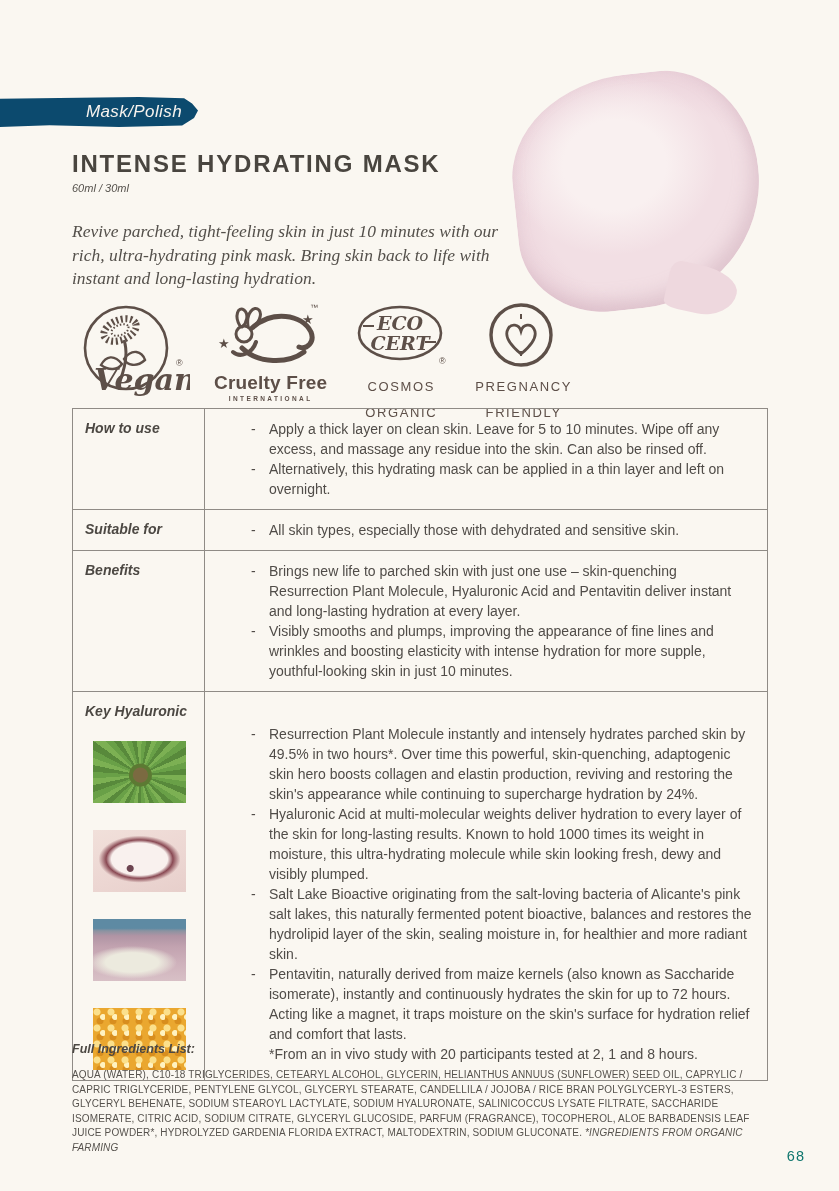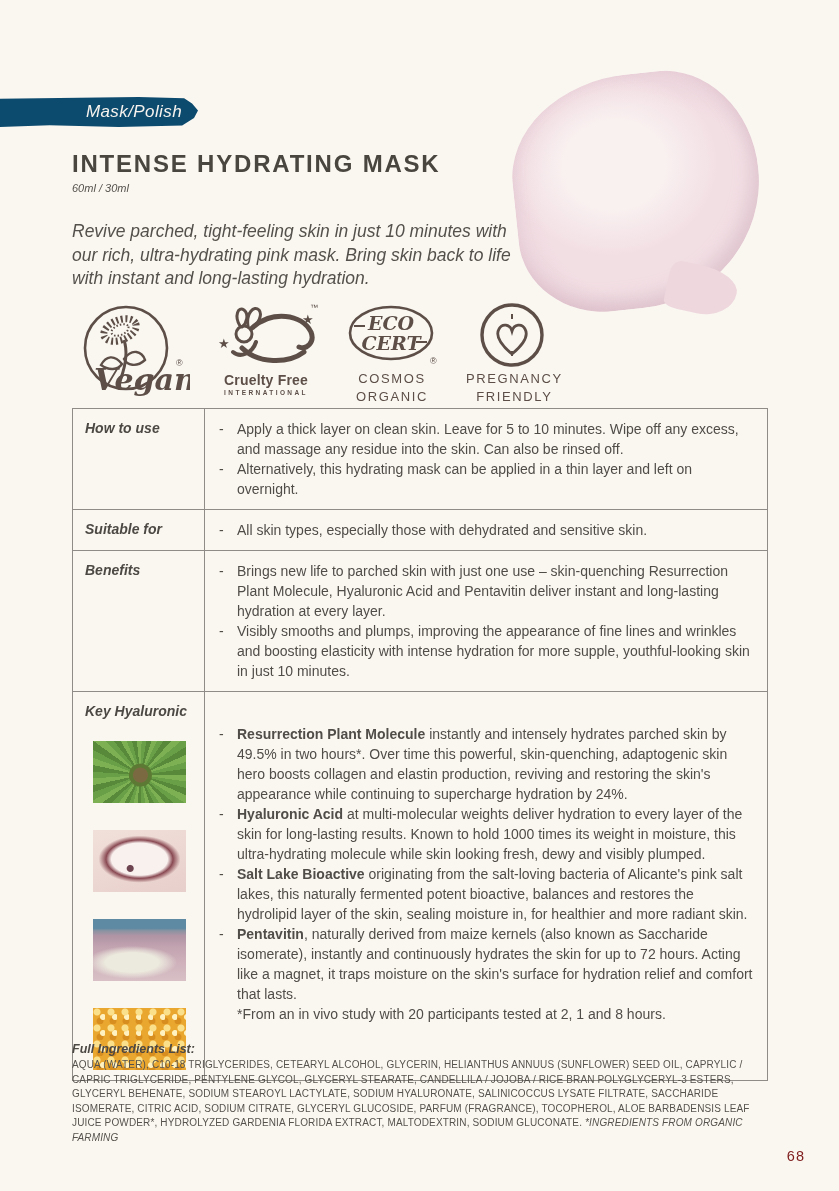--- a/index.html
+++ b/index.html
@@ -33,46 +33,46 @@
     content:""; position:absolute; right:34px; bottom:-12px; width:70px; height:48px;
     background:#eed8de; border-radius:20% 80% 70% 30%/40% 60% 80% 20%;
     transform:rotate(18deg);
   }
 
   
   .title { position:absolute; top:150px; left:72px; font-size:24px; font-weight:700;
            letter-spacing:1.8px; color:#49453f; }
   .subtitle { position:absolute; top:182px; left:72px; font-style:italic; font-size:11px; color:#55514c; }
   .intro { position:absolute; top:220px; left:72px; width:452px;
-           font-style:italic; font-size:17.5px; line-height:23.5px; color:#54504b; }
+           font-style:italic; font-size:17.5px; line-height:23.5px; color:#54504b;font-family:Liberation Serif, serif; }
 
   
   .badges { position:absolute; top:302px; left:74px; display:flex; align-items:flex-start; gap:24px; }
   .badge { color:#5d4f48; text-align:center; }
   .badge svg { display:block; }
-  .badge .cap { font-size:13px; letter-spacing:1.6px; line-height:15px; margin-top:3px; }
-  .badge .bold-cap { font-weight:700; font-size:14px; letter-spacing:.2px; margin-top:2px; }
+  .badge .cap { font-size:13px; letter-spacing:1.6px; line-height:15px; margin-top:11px; }
+  .badge .bold-cap { font-weight:700; font-size:19px; letter-spacing:.2px; margin-top:2px; }
   .badge .tiny { font-size:6.5px; letter-spacing:2.4px; font-weight:700; margin-top:1px; }
 
   
   .spec-table { position:absolute; top:408px; left:72px; width:696px;
                 border:1px solid #8f8b86; }
-  .row { display:grid; grid-template-columns:132px 1fr; border-top:1px solid #8f8b86; }
+  .row { display:grid; grid-template-columns:132px 1fr; border-top:1px solid #8f8b86;gap:32px; }
   .row:first-child { border-top:none; }
   .cell-label { border-right:1px solid #8f8b86; padding:11px 10px 10px 12px;
                 font-style:italic; font-weight:700; font-size:14px; color:#4c4843; }
   .cell-body { padding:10px 12px 10px 14px; font-size:14px; line-height:20px; color:#504c48; }
   .row-howto    { min-height:89px; }
   .row-suitable { min-height:34px; }
   .row-benefits { min-height:126px; }
   .row-keying   { min-height:381px; }
   .row-keying .cell-body { padding-top:32px; }
   .bullet { display:grid; grid-template-columns:18px 1fr; }
   .bullet .dash { text-align:left; }
-  .bullet .lead { font-weight:700; }
+  .bullet .lead { font-weight:400; }
   .footnote { display:grid; grid-template-columns:18px 1fr; }
 
   .ing-imgs { display:flex; flex-direction:column; gap:27px; margin-top:22px; margin-left:8px; }
   .ing-img { width:93px; height:62px; }
   .img-plant {
     background:
       radial-gradient(circle at 51% 55%, #7b6a41 0 7px, #5c7a33 8px 11px, rgba(0,0,0,0) 12px),
       repeating-conic-gradient(from 10deg at 51% 55%, #58893b 0 8deg, #7cb053 8deg 16deg, #69a047 16deg 24deg);
   }
   .img-droplet {
@@ -90,25 +90,25 @@
     background:
       radial-gradient(circle at 4px 4px, #fbe08c 0 3px, rgba(0,0,0,0) 4px),
       radial-gradient(circle at 10px 9px, #fff2c0 0 2.5px, rgba(0,0,0,0) 3.5px),
       radial-gradient(circle at 7px 13px, #d88e1e 0 3px, rgba(0,0,0,0) 4px),
       #eaa72f;
     background-size:14px 16px, 12px 16px, 13px 16px, auto;
   }
 
   
   .full-ing { position:absolute; top:1042px; left:72px; width:704px; }
-  .full-ing .lbl { font-style:italic; font-weight:700; font-size:12.5px; color:#4c4843; margin-bottom:2px; }
+  .full-ing .lbl { font-style:italic; font-weight:700; font-size:12.5px; color:#4c4843; margin-bottom:12px; }
   .full-ing .txt { font-size:10px; line-height:14.6px; letter-spacing:.15px; color:#56524d; }
   .full-ing .note { font-style:italic; }
 
-  .pagenum { position:absolute; top:1148px; right:34px; font-size:14.5px; letter-spacing:1px; color:#7f1d1d; }
+  .pagenum { position:absolute; top:1148px; right:34px; font-size:14.5px; letter-spacing:1px; color:#0f766e; }
 </style>
 </head>
 <body>
 
 <div class="page">
 
   <div class="brush">
     <span>Mask/Polish</span>
   </div>
 

